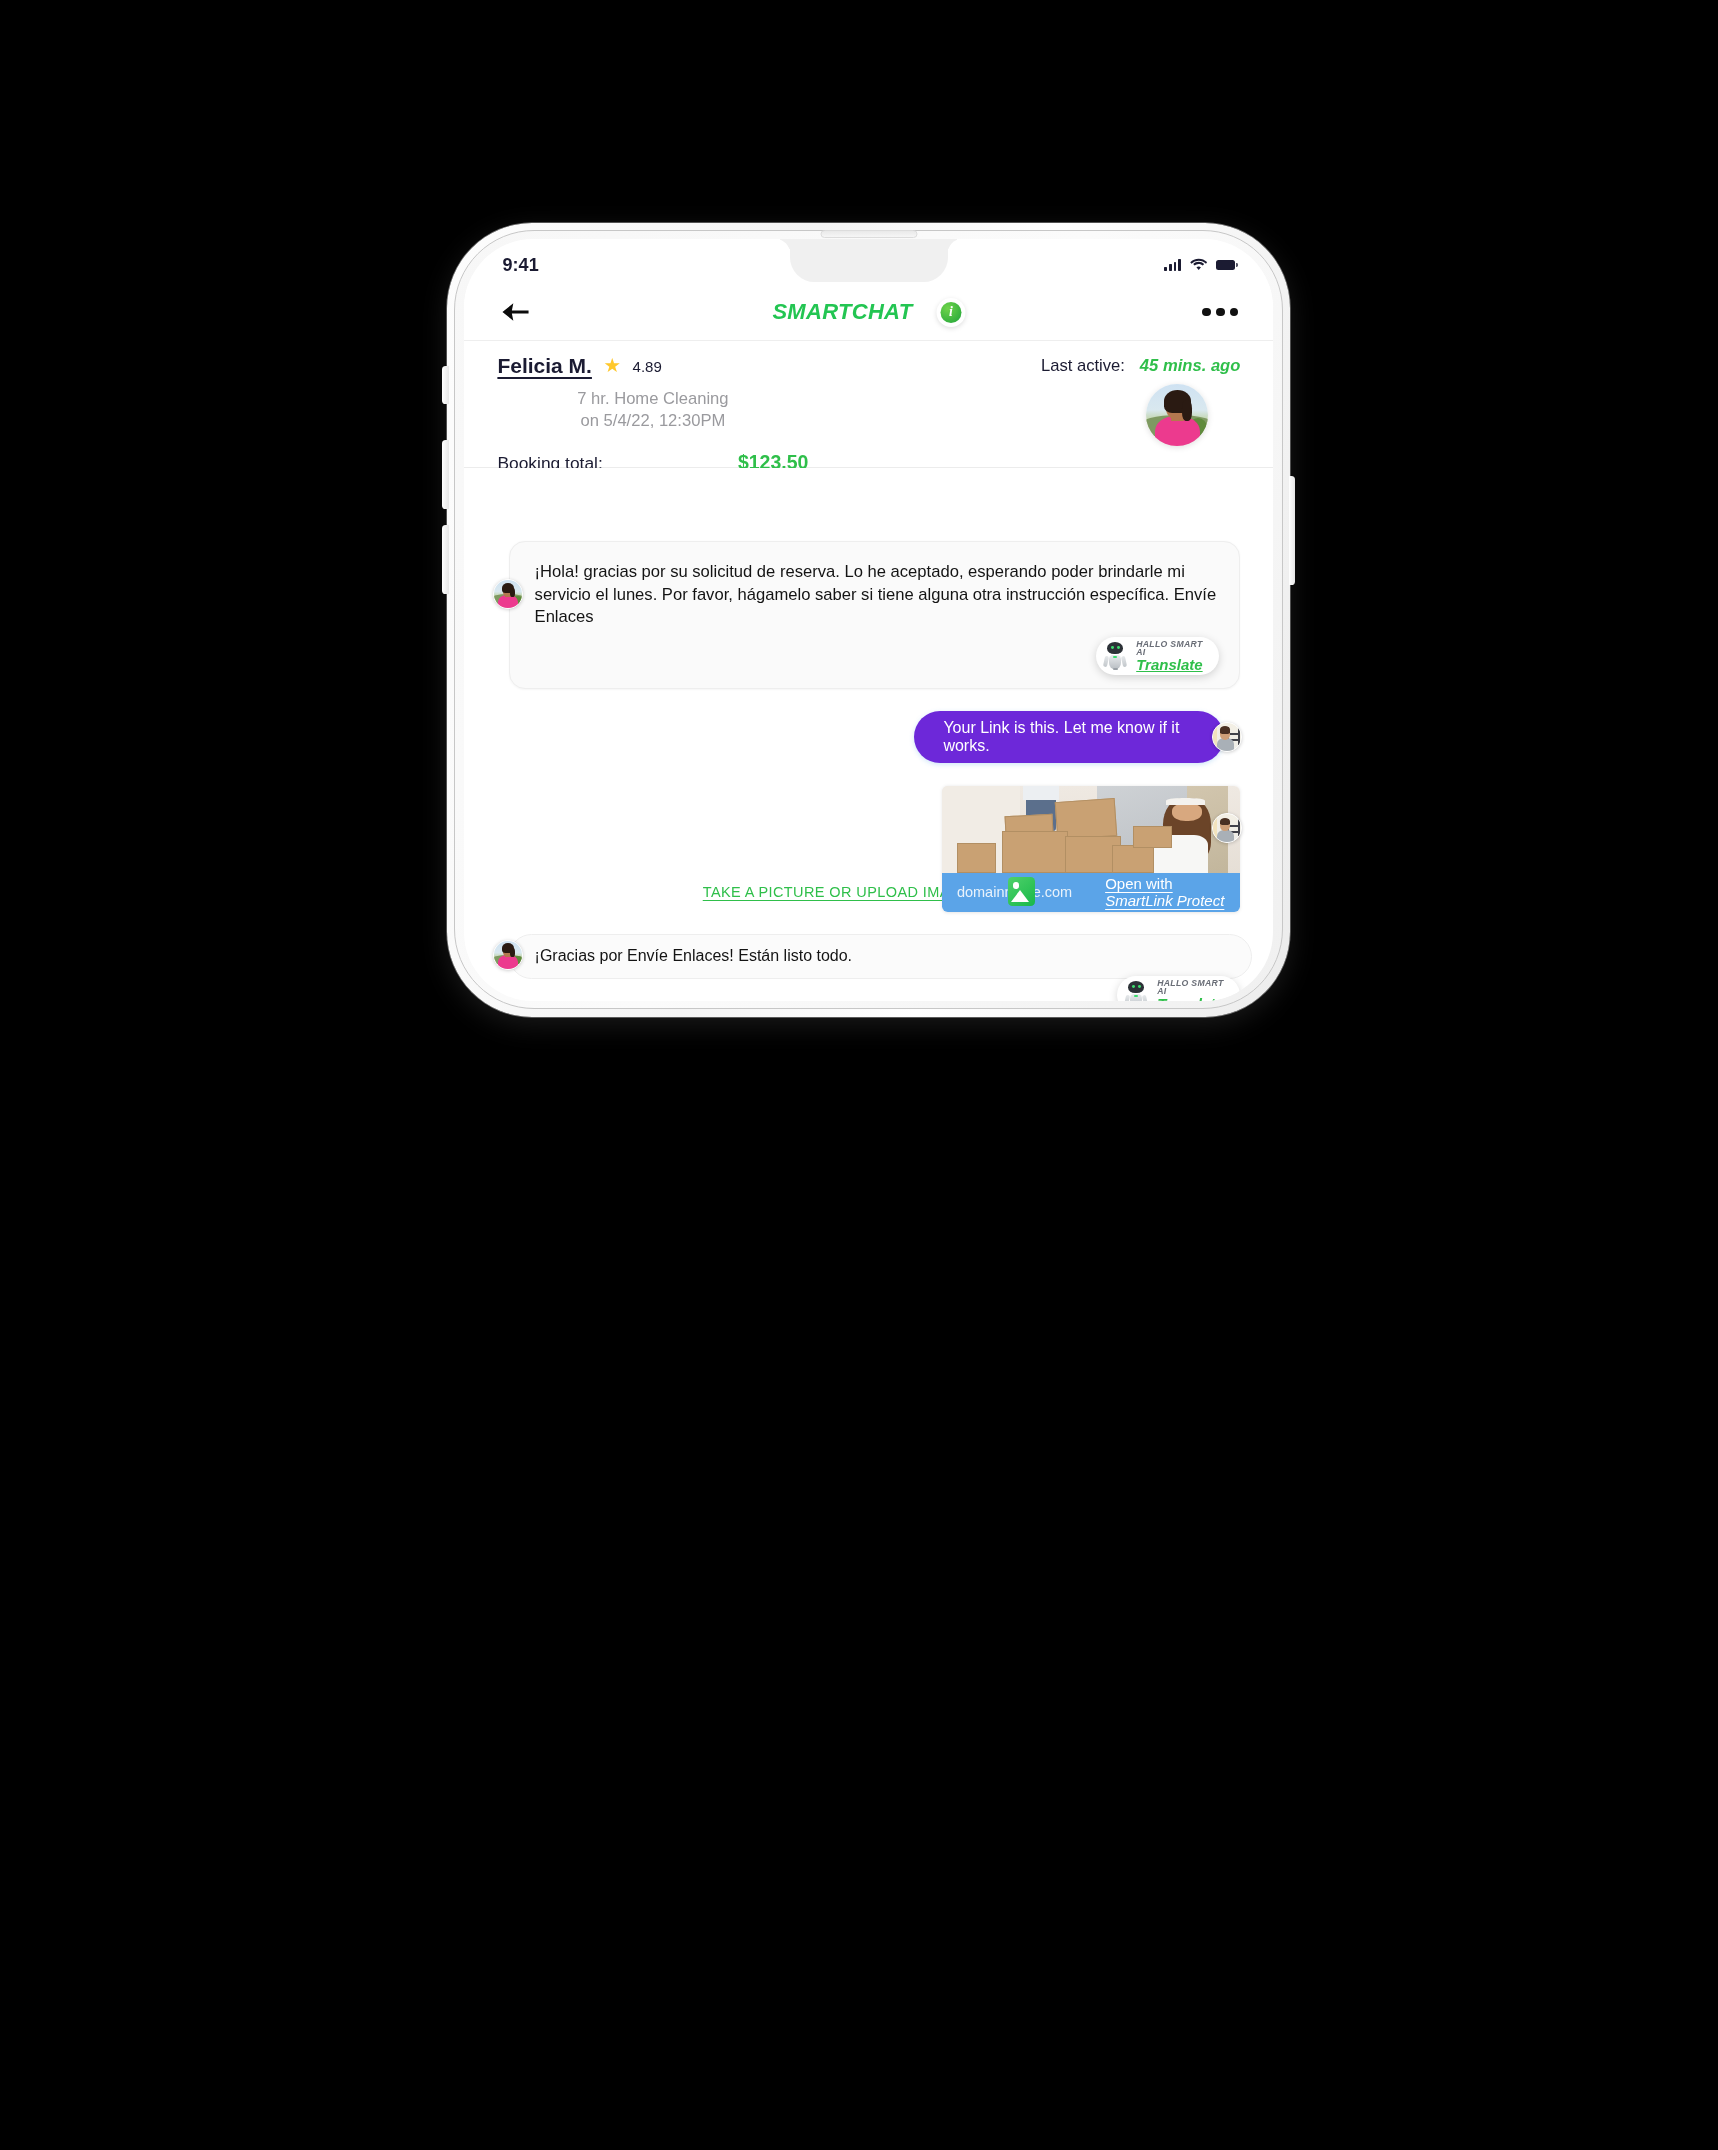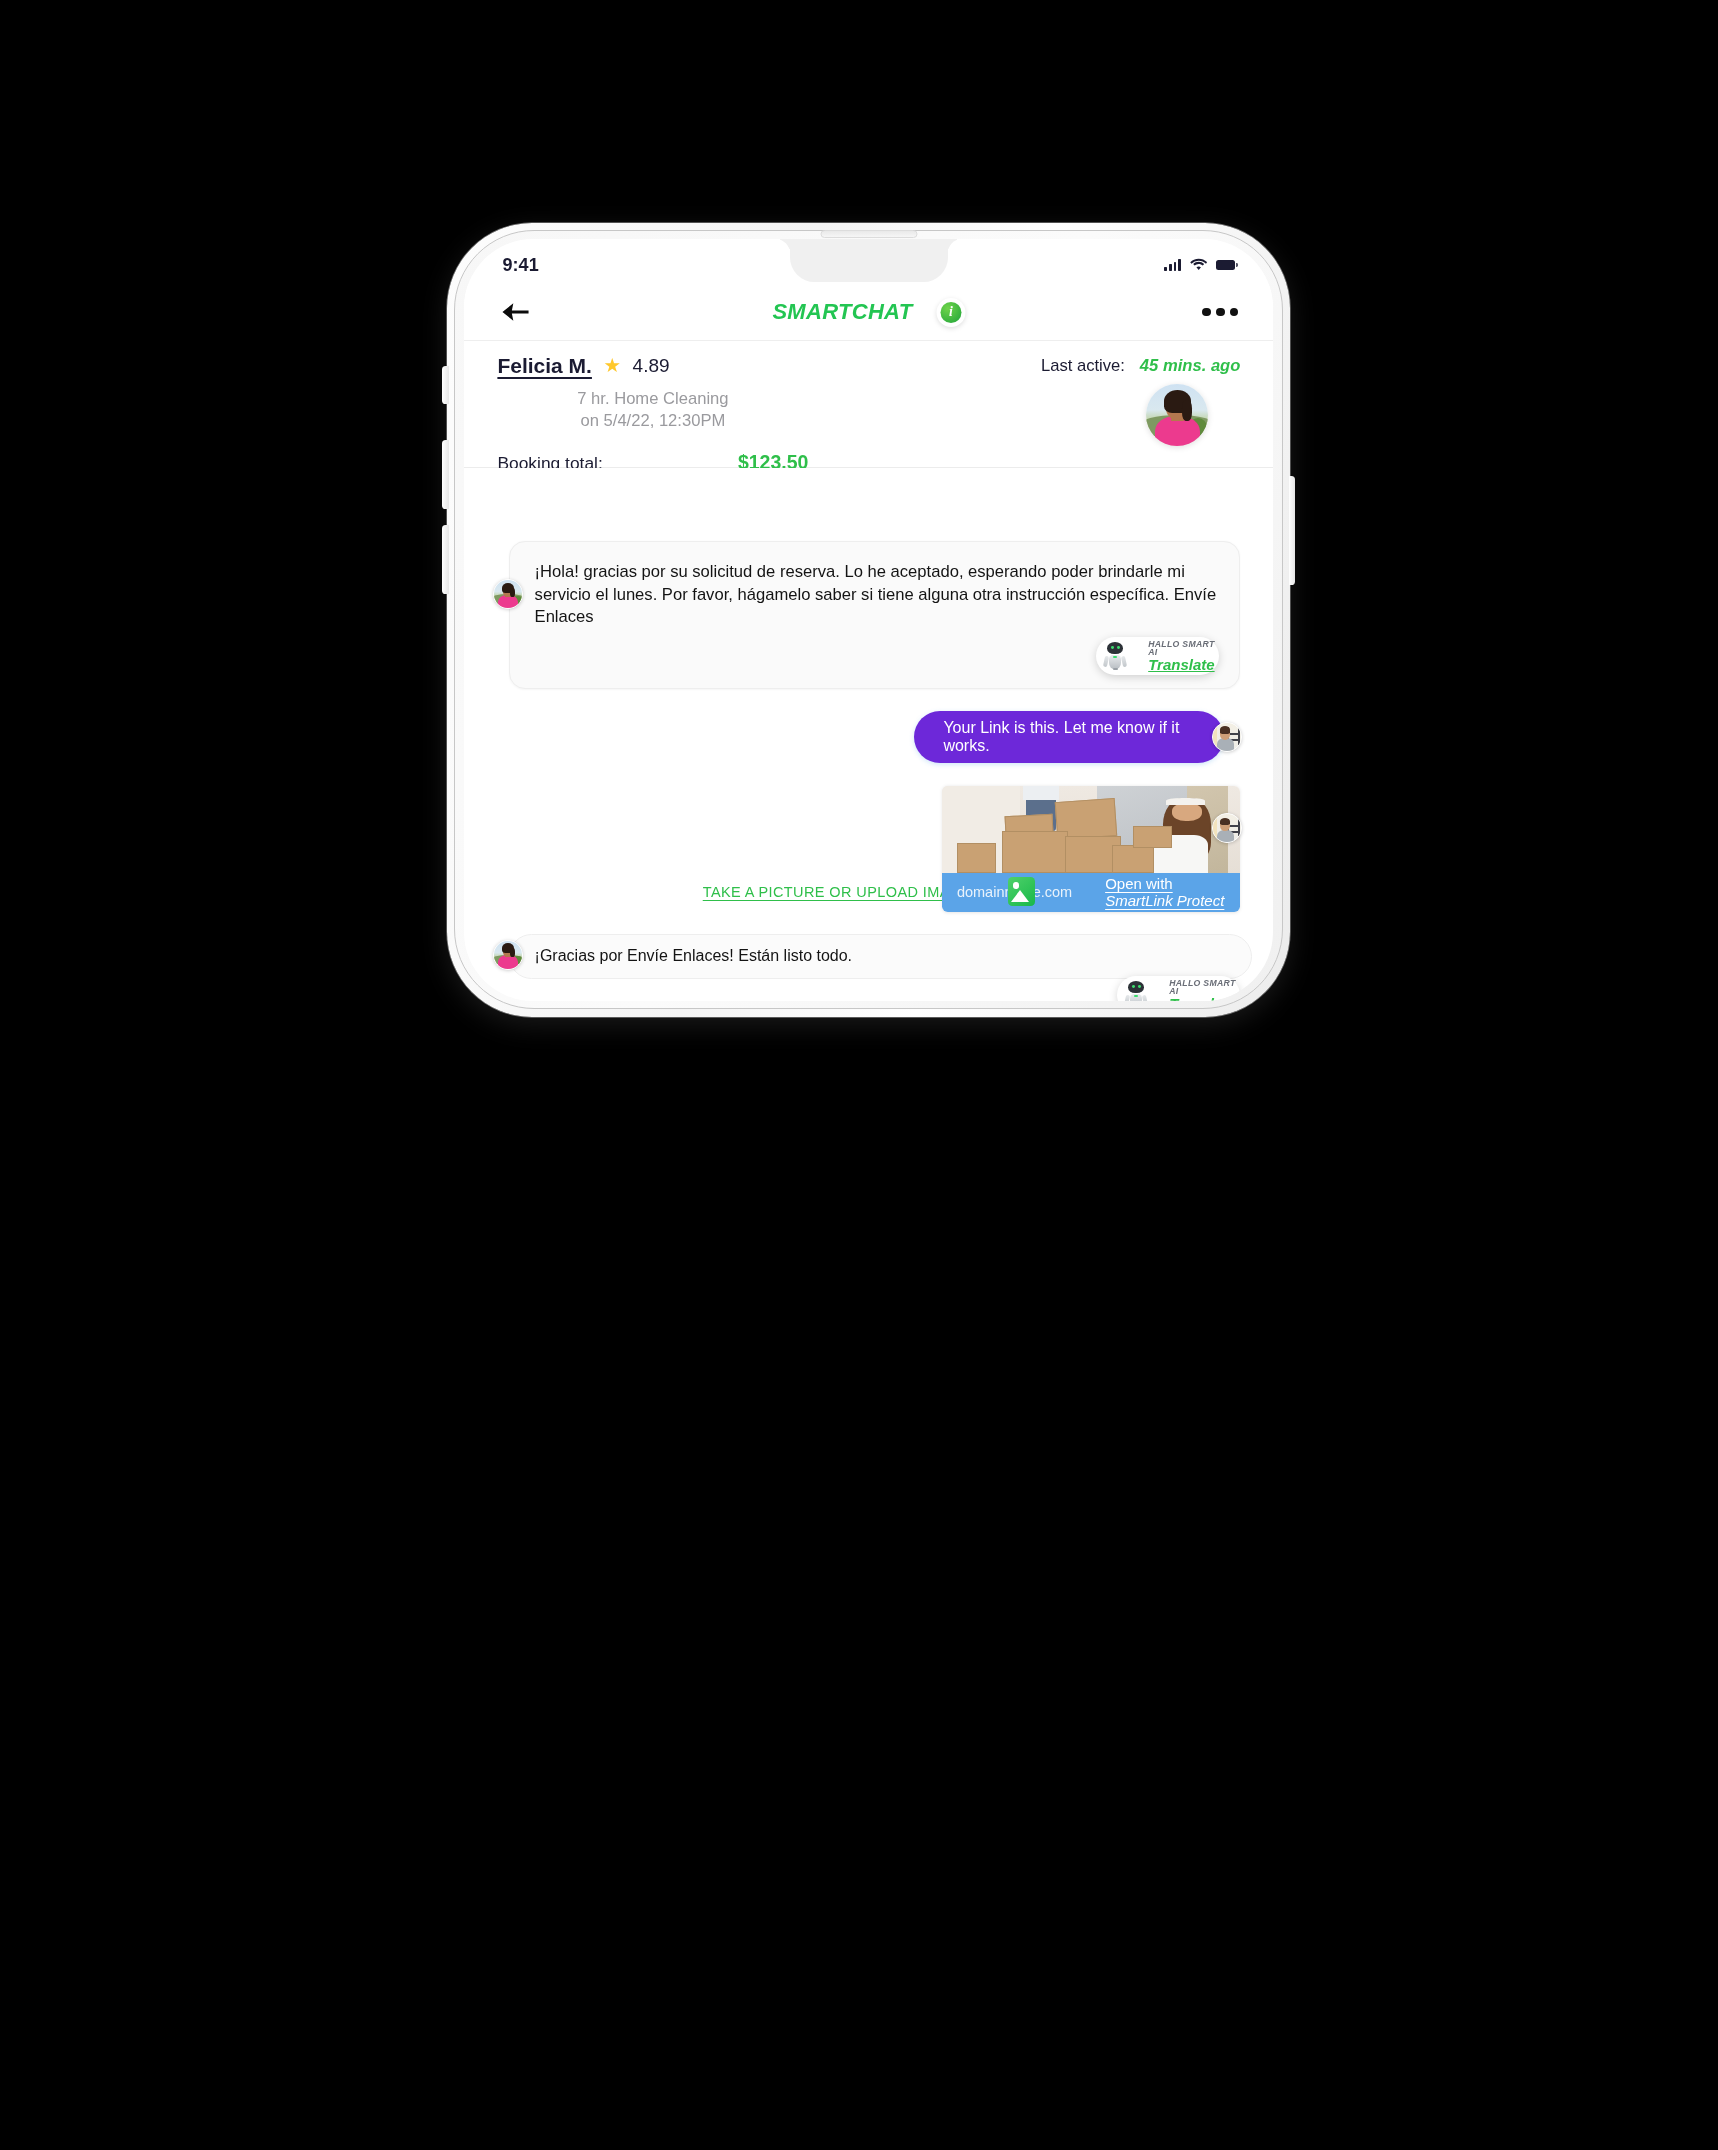--- a/index.html
+++ b/index.html
@@ -152,21 +152,21 @@
     height: 128px;
   }
   #booking-row1 { display:flex; align-items:center; justify-content:space-between; }
   #provider-block { display:flex; align-items:center; gap:11.6px; }
   #provider-name {
     font-size: 21px; font-weight: 700; color:#1b1b32;
     text-decoration: underline; text-underline-offset: 3.6px;
     text-decoration-thickness: 1.8px;
   }
   #star-icon { font-size:19.5px; color:#ffc82c; line-height:1; }
-  #rating-value { font-size:19px; color:#1b1b32; font-weight:500; }
+  #rating-value { font-size:15px; color:#1b1b32; font-weight:500; }
   #last-active-block { display:flex; align-items:baseline; gap:15px; font-size:16.6px;}
   #last-active-label { color:#1b1b32; }
   #last-active-value { color:#2fbf4a; font-style:italic; font-weight:600;}
 
   #booking-details {
     margin-top: 10px;
     width: 311px;
     text-align:center;
   }
   .booking-line { font-size:16.6px; color:#9a9a9e; line-height:1.32; }
@@ -236,21 +236,21 @@
     font-size: 16.6px; line-height: 1.34; color:#141414; font-weight:500;
     white-space: pre-line;
   }
   .translate-badge {
     margin-top: 8.7px;
     margin-left:auto;
     width: 123px; height: 38px;
     border-radius: 20px;
     background:#ffffff;
     box-shadow: 0 2.2px 8px rgba(0,0,0,.17);
-    display:flex; align-items:center; gap:20px;
+    display:flex; align-items:center; gap:8px;
     padding: 0 8.7px 0 5.8px;
   }
   .robot-icon { width:26px;height:29px;position:relative;flex:0 0 26px; }
   .robot-icon .r-head{position:absolute;left:5px;top:0.7px;width:16px;height:12.3px;background:#2c3137;border-radius:50% 50% 45% 45%;}
   .robot-icon .r-eye{position:absolute;top:5px;width:2.9px;height:2.9px;border-radius:50%;background:#3ddc6f;}
   .robot-icon .r-eye.l{left:8.7px} .robot-icon .r-eye.r{left:14.5px}
   .robot-icon .r-body{position:absolute;left:7.2px;top:13.7px;width:11.6px;height:13.7px;background:linear-gradient(180deg,#e9ecee,#b9bec3);border-radius:34% 34% 46% 46%;}
   .robot-icon .r-chest{position:absolute;left:11px;top:14.5px;width:4.3px;height:2.2px;background:#3ddc6f;border-radius:1.4px;}
   .robot-icon .r-arm{position:absolute;top:14.5px;width:4.3px;height:11px;background:linear-gradient(180deg,#e6e9eb,#c2c7cb);border-radius:2.9px;}
   .robot-icon .r-arm.l{left:2.2px;transform:rotate(12deg)}

